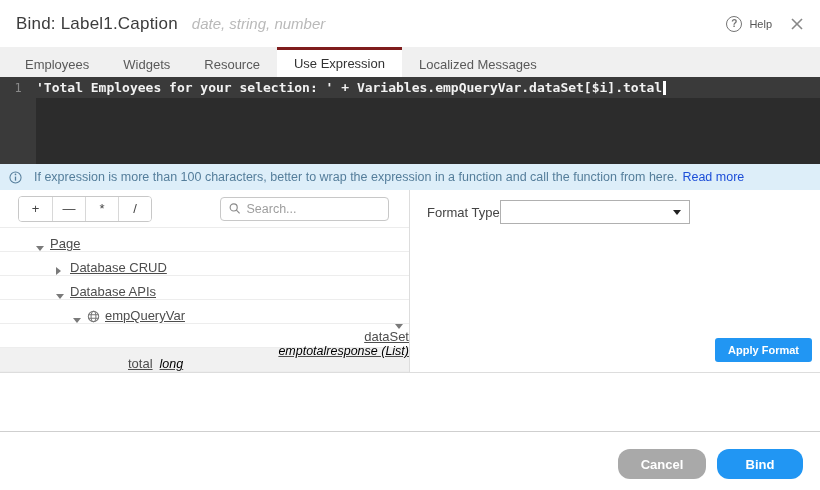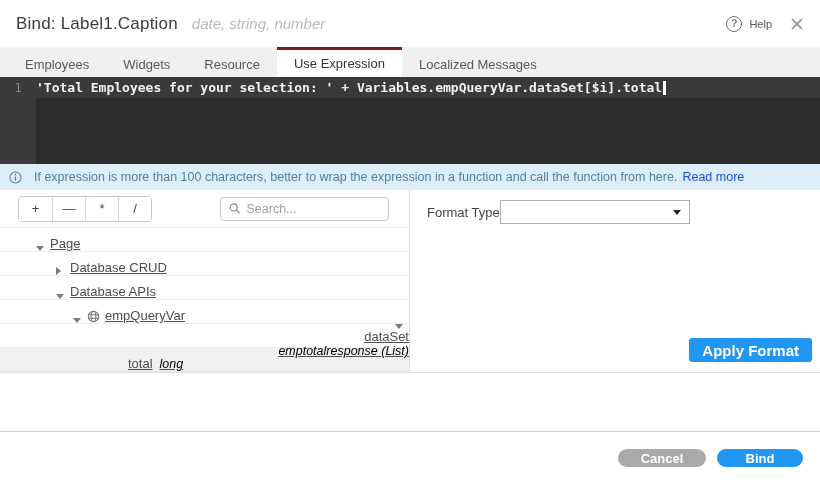--- a/index.html
+++ b/index.html
@@ -59,26 +59,26 @@
   .node-icon { margin-right:5px; display:inline-flex; }
   .meta { font-style:italic; color:#000000; font-size:12.5px; margin-left:7px; }
   .p1 { padding-left:36px; } .p2 { padding-left:56px; } .p3 { padding-left:73px; }
   .p4 { padding-left:51px;flex-direction:column; } .p5 { padding-left:128px; }
 
   
   .format-row { display:flex; align-items:center; }
   .format-label { font-size:13px; color:#444; width:73px; flex:none; }
   .format-select { width:190px; height:24px; border:1px solid #b0b0b0; background:#fff; display:flex; align-items:center; justify-content:space-between; padding:0 8px; cursor:pointer; }
   .sel-caret { width:0; height:0; border-left:4px solid transparent; border-right:4px solid transparent; border-top:5px solid #222; margin-left:auto; }
-  .apply-btn { position:absolute; right:8px; bottom:10px; background:#2196f3; color:#fff; border:none; font-size:15px; font-weight:bold; padding:0 13px; height:24px; border-radius:3px; cursor:pointer; font-family:"Liberation Sans", sans-serif; }
+  .apply-btn { position:absolute; right:8px; bottom:10px; background:#2196f3; color:#fff; border:none; font-size:11px; font-weight:bold; padding:0 13px; height:24px; border-radius:3px; cursor:pointer; font-family:"Liberation Sans", sans-serif; }
 
   
   .gap { height:58px; flex:none; background:#fff; }
   .footer { flex:1; border-top:1px solid #cfcfcf; display:flex; justify-content:flex-end; align-items:flex-start; padding:17px 17px 0 0; background:#fff; }
-  .btn { height:18px; border:none; border-radius:12px; color:#fff; font-size:13px; font-weight:bold; cursor:pointer; font-family:"Liberation Sans", sans-serif; }
+  .btn { height:30px; border:none; border-radius:12px; color:#fff; font-size:13px; font-weight:bold; cursor:pointer; font-family:"Liberation Sans", sans-serif; }
   .btn-cancel { background:#a9a9a9; width:88px; margin-right:11px; }
   .btn-bind { background:#2196f3; width:86px; }
 </style>
 </head>
 <body>
 
 <div class="dialog">
 
   <div class="header">
     <span class="title">Bind: Label1.Caption</span>

